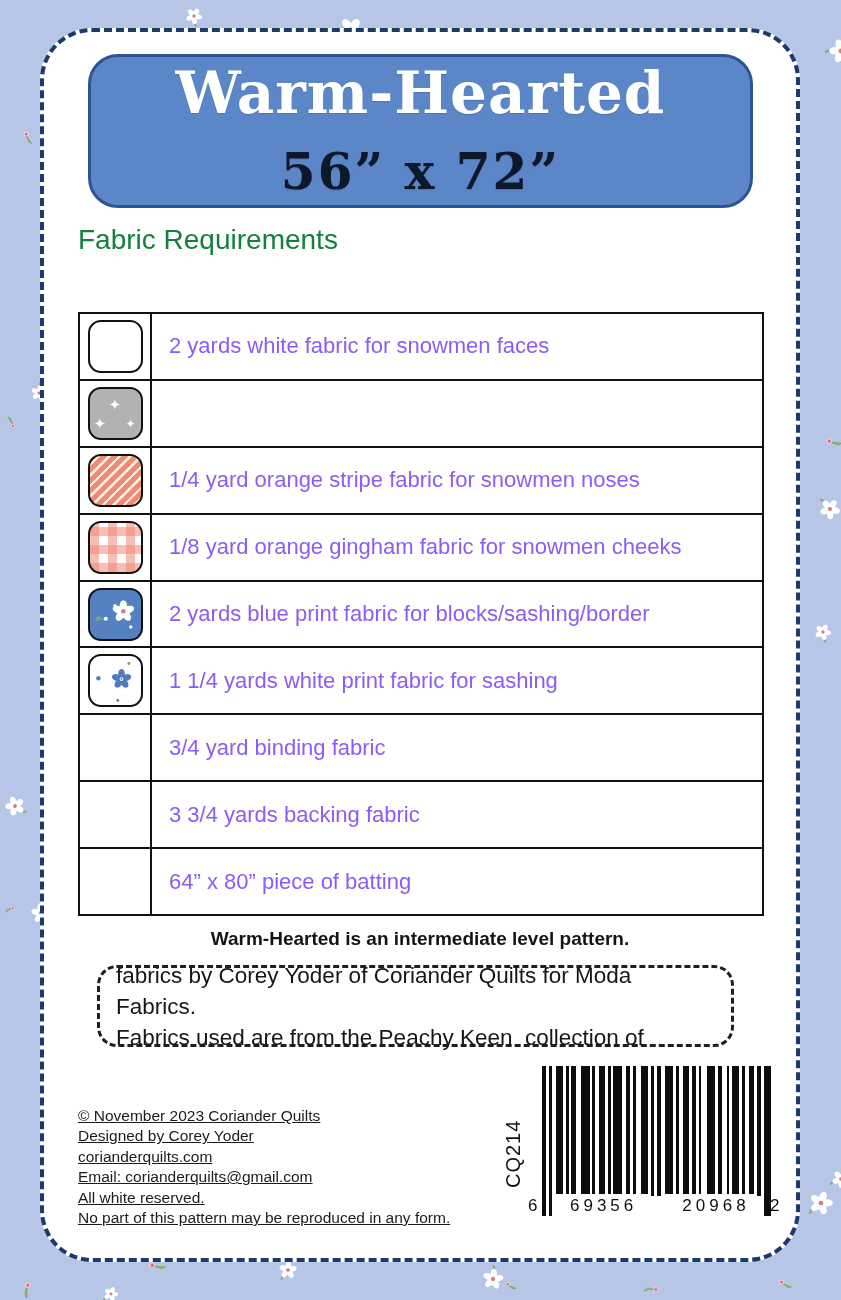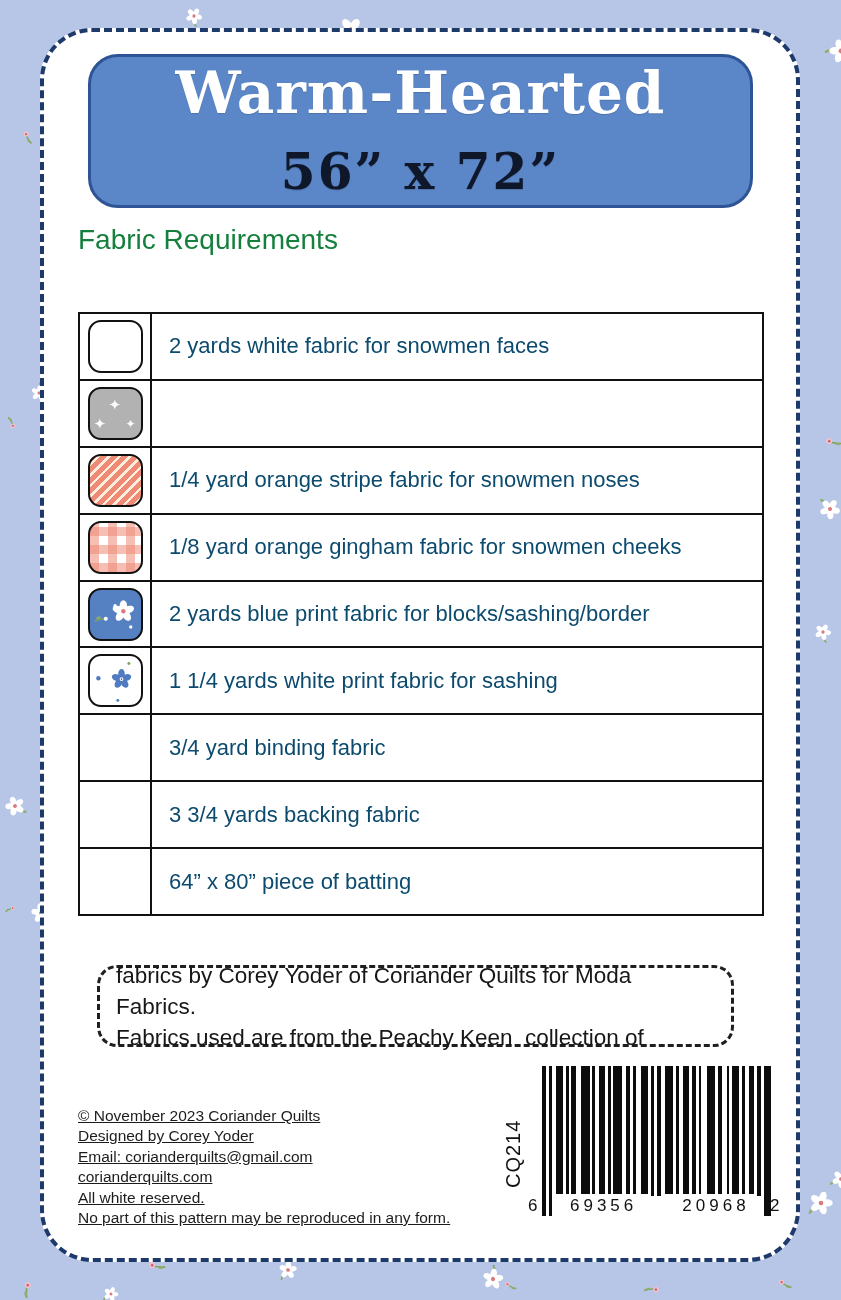--- a/index.html
+++ b/index.html
@@ -42,21 +42,21 @@
     display:flex;flex-direction:column;background:#fff;
   }
   .frow{flex:1;display:flex;border-bottom:2px solid #111;}
   .frow:last-child{border-bottom:none;}
   .fcell-sw{
     width:72px;box-sizing:border-box;border-right:2px solid #111;
     display:flex;align-items:center;justify-content:center;
   }
   .fcell-tx{
     flex:1;display:flex;align-items:center;padding-left:17px;
-    font-size:22px;color:#0c4a6e;
+    font-size:22px;color:#8b5cf6;
   }
   .swatch{
     width:55px;height:53px;box-sizing:border-box;
     border:2.5px solid #111;border-radius:13px;position:relative;overflow:hidden;background:#fff;
   }
   .sw-white{background:#ffffff;}
   .sw-gray{background:#b2b2b2;}
   .sw-gray .sp{position:absolute;color:#fbfbfb;font-size:15px;line-height:15px;}
   .sw-gray .sp1{left:19px;top:8px;}
   .sw-gray .sp2{left:4px;top:27px;}
@@ -1443,31 +1443,32 @@
       <div class="fcell-tx">3 3/4 yards backing fabric</div>
     </div>
 
     <div class="frow">
       <div class="fcell-sw"></div>
       <div class="fcell-tx">64” x 80” piece of batting</div>
     </div>
 
   </div>
 
+  <div class="level-note">Warm-Hearted is an intermediate level pattern.</div>
 
   <div class="fabric-note">
     <div>fabrics by Corey Yoder of Coriander Quilts for Moda Fabrics.</div>
     <div>Fabrics used are from the Peachy Keen  collection of</div>
   </div>
 
   <div class="footer">
     <div>© November 2023 Coriander Quilts</div>
     <div>Designed by Corey Yoder</div>
+    <div>corianderquilts.com</div>
     <div>Email: corianderquilts@gmail.com</div>
-    <div>corianderquilts.com</div>
     <div>All white reserved.</div>
     <div>No part of this pattern may be reproduced in any form.</div>
   </div>
 
   <div class="barcode">
     <div class="bc-sku">CQ214</div>
     <div class="bc-bars" id="bc-bars">
         <div class="bar tall" style="width:4.199999999999999px;margin-right:2.8px"></div>
         <div class="bar tall" style="width:2.8px;margin-right:4.199999999999999px"></div>
         <div class="bar" style="width:7px;margin-right:2.8px"></div>

